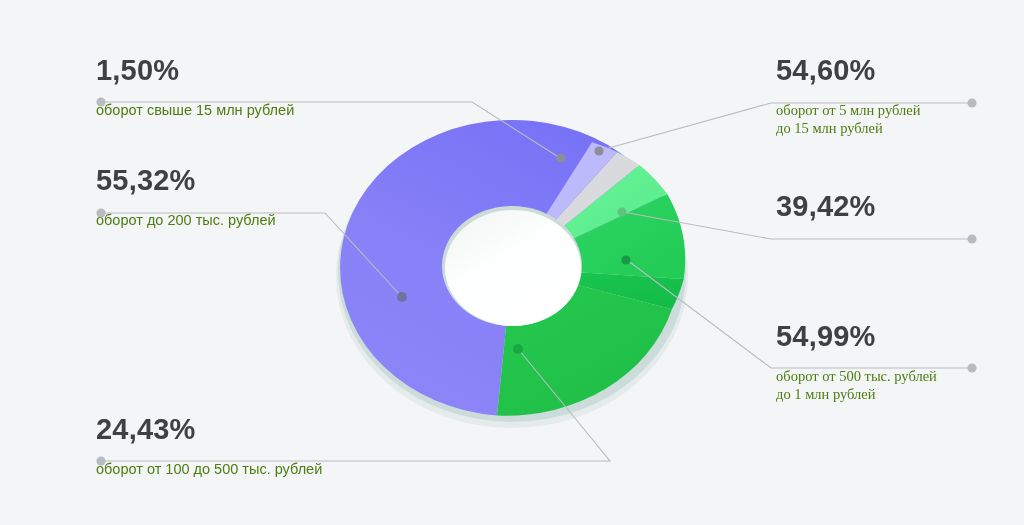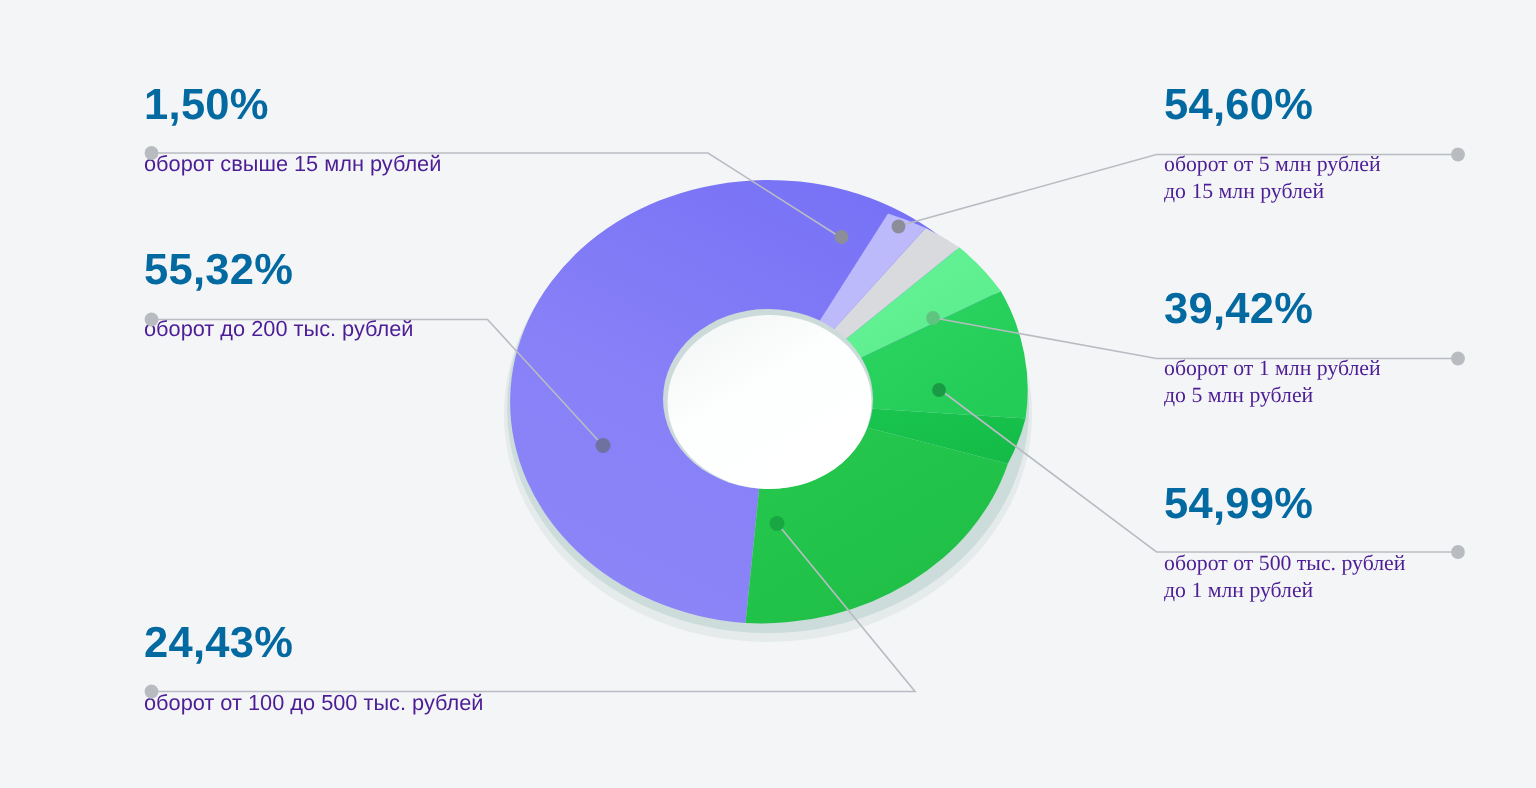--- a/index.html
+++ b/index.html
@@ -23,29 +23,29 @@
   }
 
   
   .label {
     position: absolute;
     white-space: nowrap;
   }
   .label .pct {
     font-size: 29px;
     font-weight: 700;
-    color: #0369a1;
+    color: #404040;
     letter-spacing: 0.2px;
     line-height: 1;
     margin: 0;
     padding: 0;
   }
   .label .desc {
     font-size: 14.5px;
-    color: #4c1d95;
+    color: #4d7c0f;
     line-height: 1.22;
     margin: 0;
     padding: 0;
     white-space: pre-line;
   }
 
   .label.left .pct  { margin-bottom: 17px; }
   .label.left .desc { margin-top: 12px; }
   .label.right .pct  { margin-bottom: 17px; }
   .label.right .desc { margin-top: 12px; font-family: Liberation Serif, serif; }
@@ -185,22 +185,20 @@
   </div>
 
   <div class="label right" id="label-4">
     <div class="pct">54,60%</div>
     <div class="desc">оборот от 5 млн рублей
 до 15 млн рублей</div>
   </div>
 
   <div class="label right" id="label-5">
     <div class="pct">39,42%</div>
-    <div class="desc">оборот от 1 млн рублей
-до 5 млн рублей</div>
   </div>
 
   <div class="label right" id="label-6">
     <div class="pct">54,99%</div>
     <div class="desc">оборот от 500 тыс. рублей
 до 1 млн рублей</div>
   </div>
 
 </div>
 

